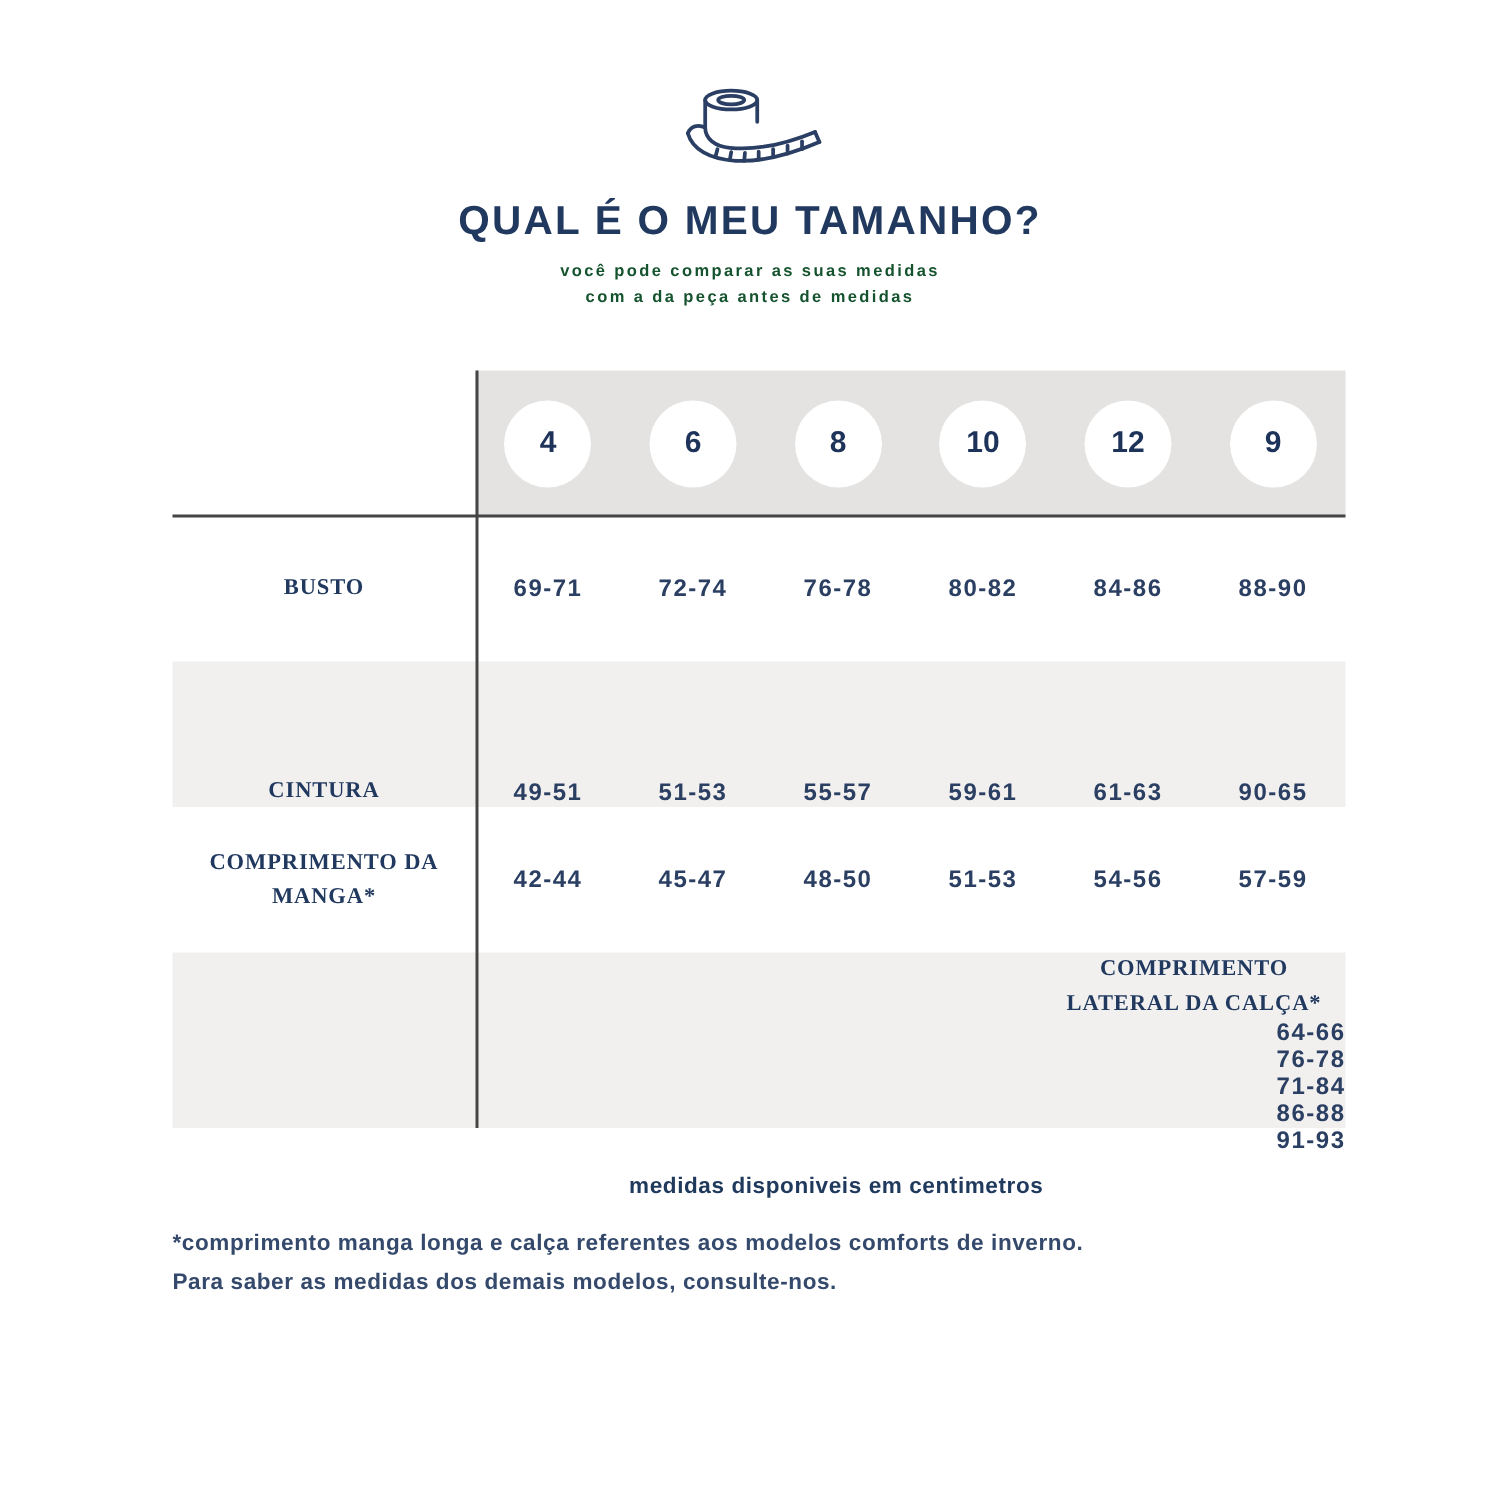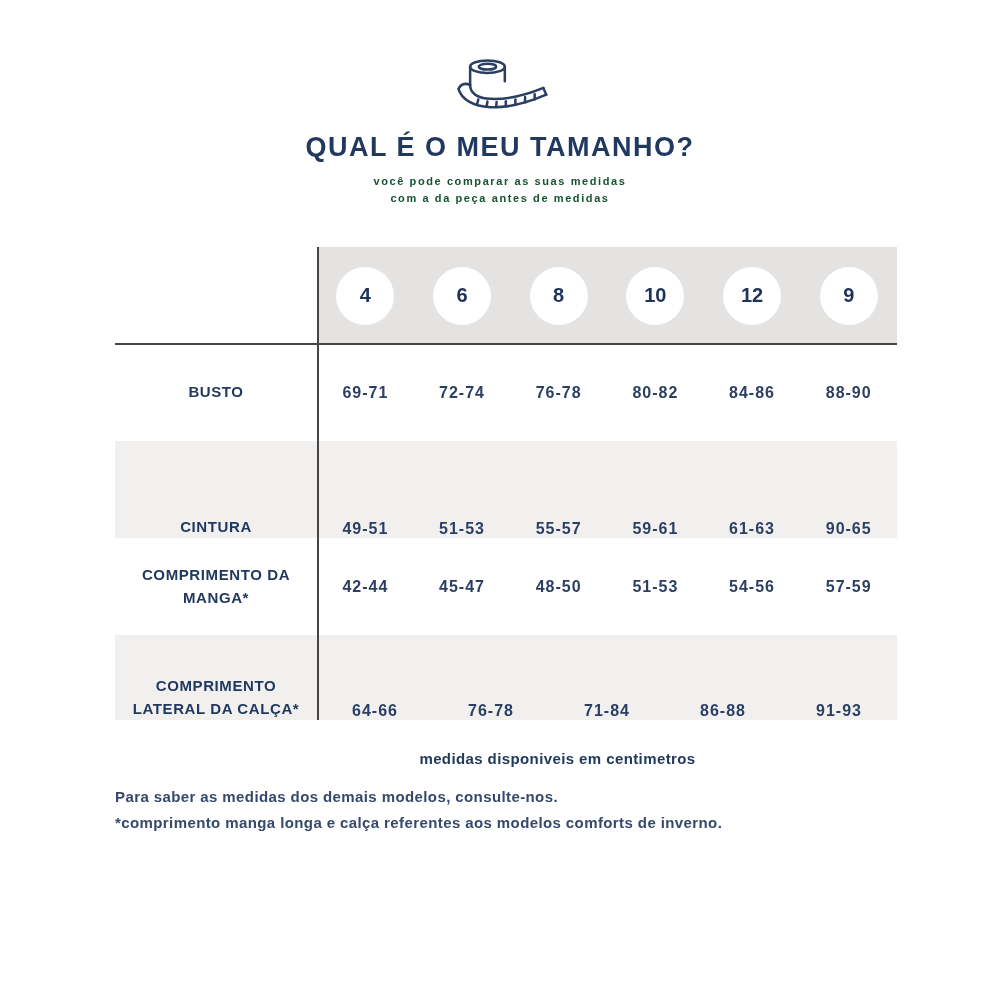--- a/index.html
+++ b/index.html
@@ -45,21 +45,21 @@
     z-index: 3;
   }
   .hline {
     position: absolute;
     left: 0; top: 96px;
     width: 100%; height: 2px;
     background: #454545;
     z-index: 3;
   }
   .t-row { display: flex; height: 97px; }
-  .t-row.tall { height: 85px; }
+  .t-row.tall { height: 117px; flex-direction: column; }
   .t-row.alt { background: #f1f0ef; align-items: flex-end; }
   .corner-cell { width: 202px; background: #ffffff; }
   .sizes-band {
     flex: 1;
     background: #e4e3e2;
     display: flex;
   }
   .size-col { flex: 1; display: flex; align-items: center; justify-content: center; }
   .size-circle {
     width: 58px; height: 58px;
@@ -72,20 +72,21 @@
   .label-cell {
     width: 202px;
     display: flex; align-items: center; justify-content: center;
     text-align: center;
     padding: 0 8px;
     font-size: 15px;
     font-weight: 800;
     letter-spacing: 0.6px;
     line-height: 1.5;
     color: #21395f;
+    font-family: Liberation Serif, serif;
   }
   .val-cell {
     flex: 1;
     display: flex; align-items: center; justify-content: center;
     font-size: 16px;
     font-weight: 700;
     letter-spacing: 1px;
     color: #2b3f63;
   }
 
@@ -205,18 +206,18 @@
       <div class="val-cell">76-78</div>
       <div class="val-cell">71-84</div>
       <div class="val-cell">86-88</div>
       <div class="val-cell">91-93</div>
     </div>
   </div>
 
   <div class="footer">
     <div class="foot-bold">medidas disponiveis em centimetros</div>
     <div class="foot-note">
+      <div>*comprimento manga longa e calça referentes aos modelos comforts de inverno.</div>
       <div>Para saber as medidas dos demais modelos, consulte-nos.</div>
-      <div>*comprimento manga longa e calça referentes aos modelos comforts de inverno.</div>
     </div>
   </div>
 
 </div>
 
 </body></html>

